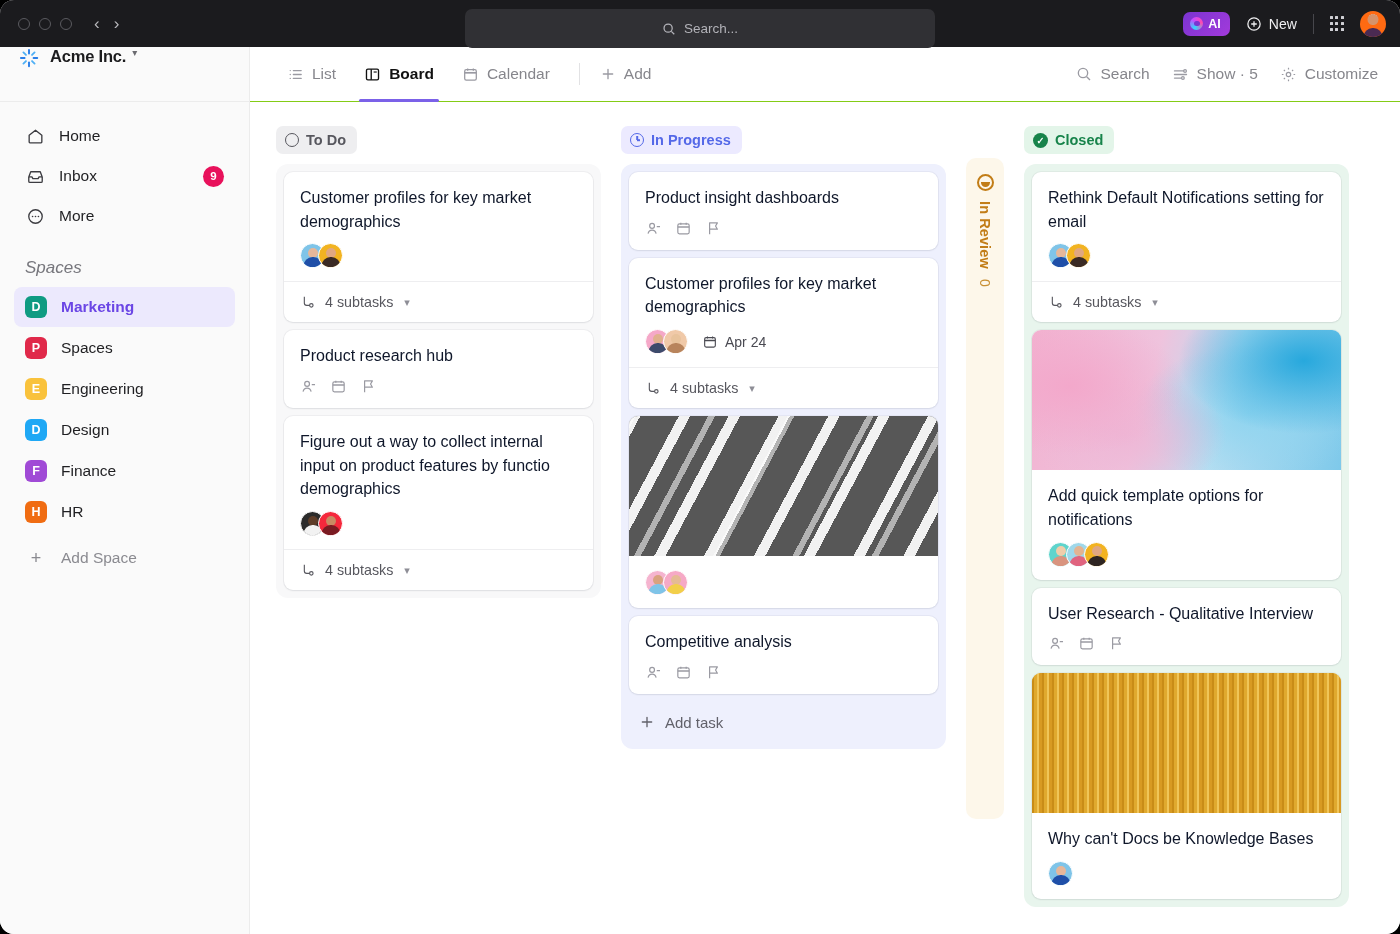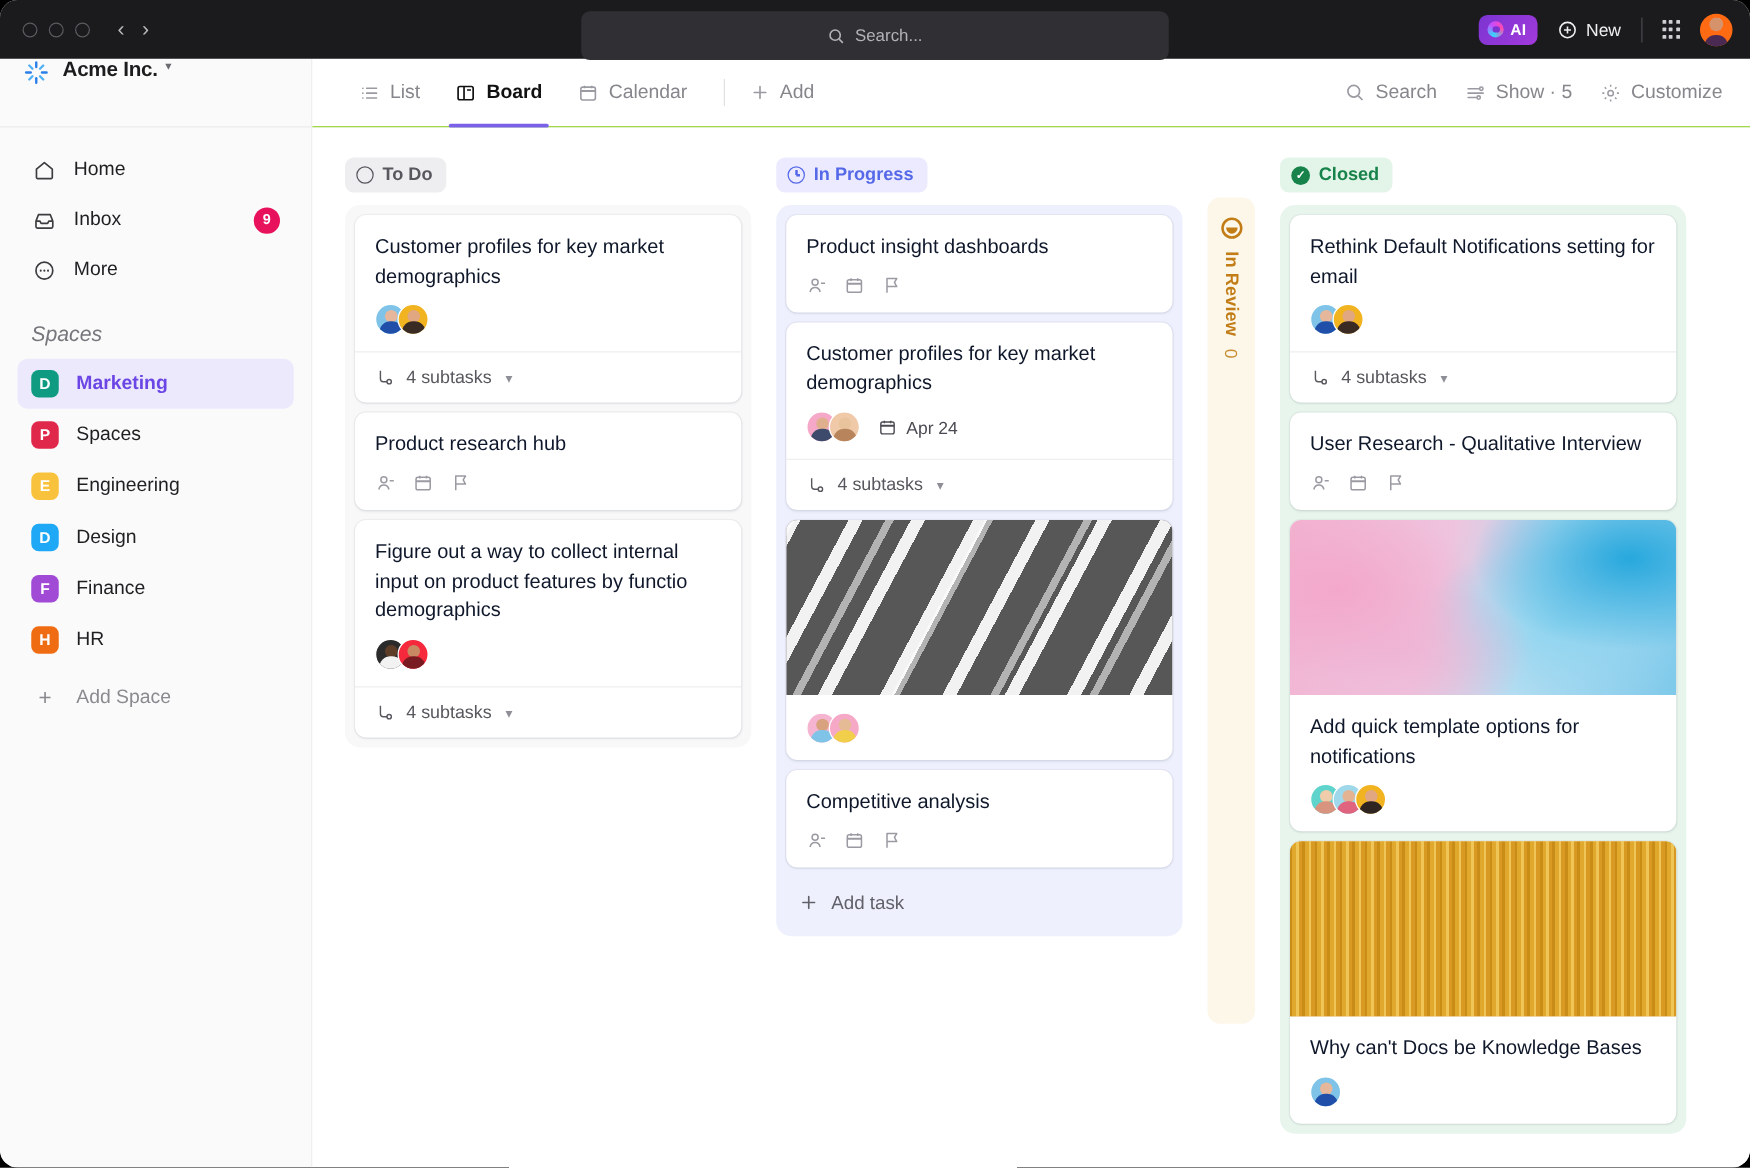--- a/index.html
+++ b/index.html
@@ -744,20 +744,43 @@
                 <svg width="16" height="16" viewBox="0 0 24 24" fill="none" stroke="#57575e" stroke-width="1.7">
                   <path d="M6.5 4v9.5a3.5 3.5 0 0 0 3.5 3.5h4.5"></path>
                     <circle cx="17" cy="17" r="2.6"></circle>
                 </svg>
                 <span>4 subtasks</span>
                 <span class="chev">▾</span>
               </div>
             </article>
 
             <article class="card">
+              <div class="cover marble"></div>
+              <div class="cardbody">
+                <div class="cardtitle">Add quick template options for notifications</div>
+                <div class="metarow">
+                  <span class="avstack">
+                    <span class="av" style="background:#5fd4cc">
+                        <i class="head" style="background:#f0cdaa"></i>
+                        <i class="body" style="background:#d9947f"></i>
+                      </span>
+                    <span class="av" style="background:#9fd8ea">
+                        <i class="head" style="background:#e3b392"></i>
+                        <i class="body" style="background:#e0647f"></i>
+                      </span>
+                    <span class="av" style="background:#f2b321">
+                        <i class="head" style="background:#e0a781"></i>
+                        <i class="body" style="background:#2e2522"></i>
+                      </span>
+                  </span>
+                </div>
+              </div>
+            </article>
+
+            <article class="card">
               <div class="cardbody">
                 <div class="cardtitle nowrap">User Research - Qualitative Interview</div>
                 <div class="metarow">
                   <span class="ghost">
                     <svg width="17" height="17" viewBox="0 0 24 24" fill="none" stroke="#9a9aa2" stroke-width="1.7">
                         <circle cx="10" cy="8.3" r="3.4"></circle>
                         <path d="M4.3 19.2c.7-3.2 3-5 5.7-5s5 1.8 5.7 5"></path>
                         <path d="M16.6 9.4h4.6"></path>
                       </svg>
                   </span>
@@ -771,43 +794,20 @@
                   <span class="ghost">
                     <svg width="17" height="17" viewBox="0 0 24 24" fill="none" stroke="#9a9aa2" stroke-width="1.7" stroke-linejoin="round">
                         <path d="M6.5 20V4h11l-2.6 4.4L17.5 13H6.5"></path>
                       </svg>
                   </span>
                 </div>
               </div>
             </article>
 
             <article class="card">
-              <div class="cover marble"></div>
-              <div class="cardbody">
-                <div class="cardtitle">Add quick template options for notifications</div>
-                <div class="metarow">
-                  <span class="avstack">
-                    <span class="av" style="background:#5fd4cc">
-                        <i class="head" style="background:#f0cdaa"></i>
-                        <i class="body" style="background:#d9947f"></i>
-                      </span>
-                    <span class="av" style="background:#9fd8ea">
-                        <i class="head" style="background:#e3b392"></i>
-                        <i class="body" style="background:#e0647f"></i>
-                      </span>
-                    <span class="av" style="background:#f2b321">
-                        <i class="head" style="background:#e0a781"></i>
-                        <i class="body" style="background:#2e2522"></i>
-                      </span>
-                  </span>
-                </div>
-              </div>
-            </article>
-
-            <article class="card">
               <div class="cover wood"></div>
               <div class="cardbody">
                 <div class="cardtitle nowrap">Why can't Docs be Knowledge Bases</div>
                 <div class="metarow">
                   <span class="avstack">
                     <span class="av" style="background:#7fc4e8">
                         <i class="head" style="background:#e6b79a"></i>
                         <i class="body" style="background:#1f4fa8"></i>
                       </span>
                   </span>

